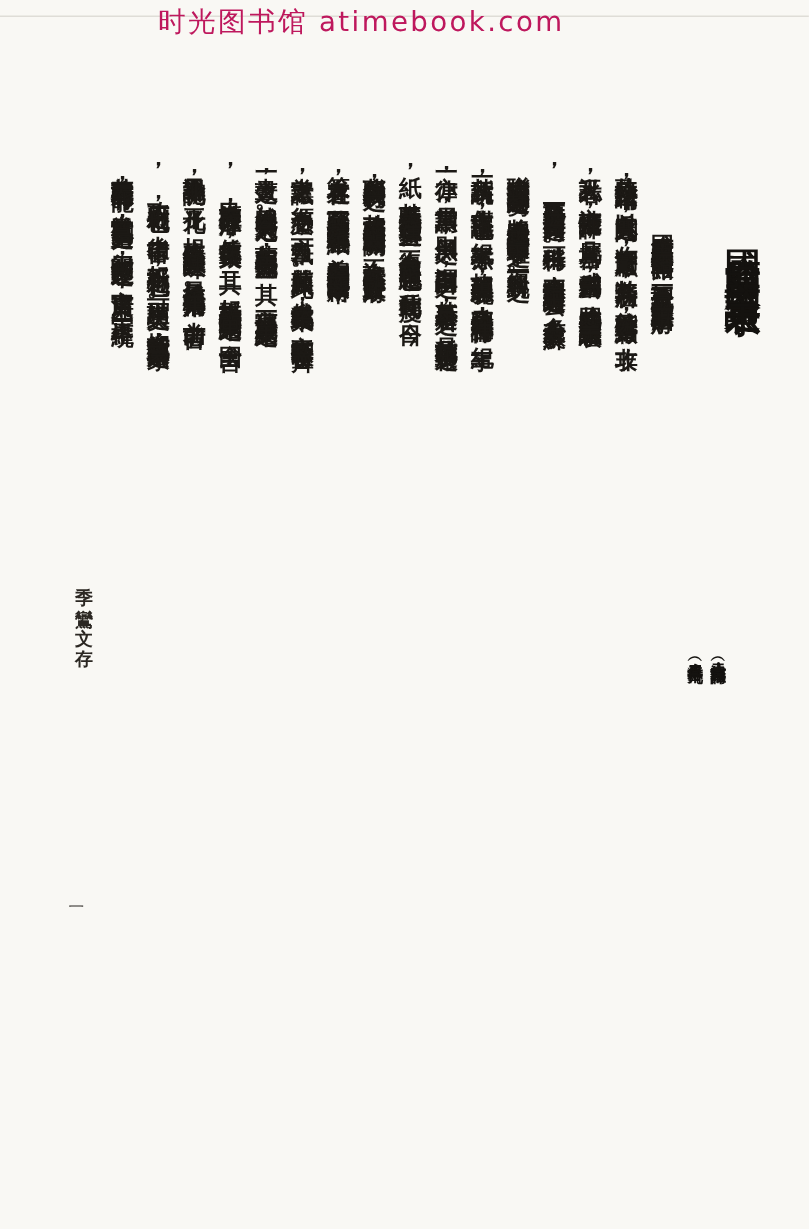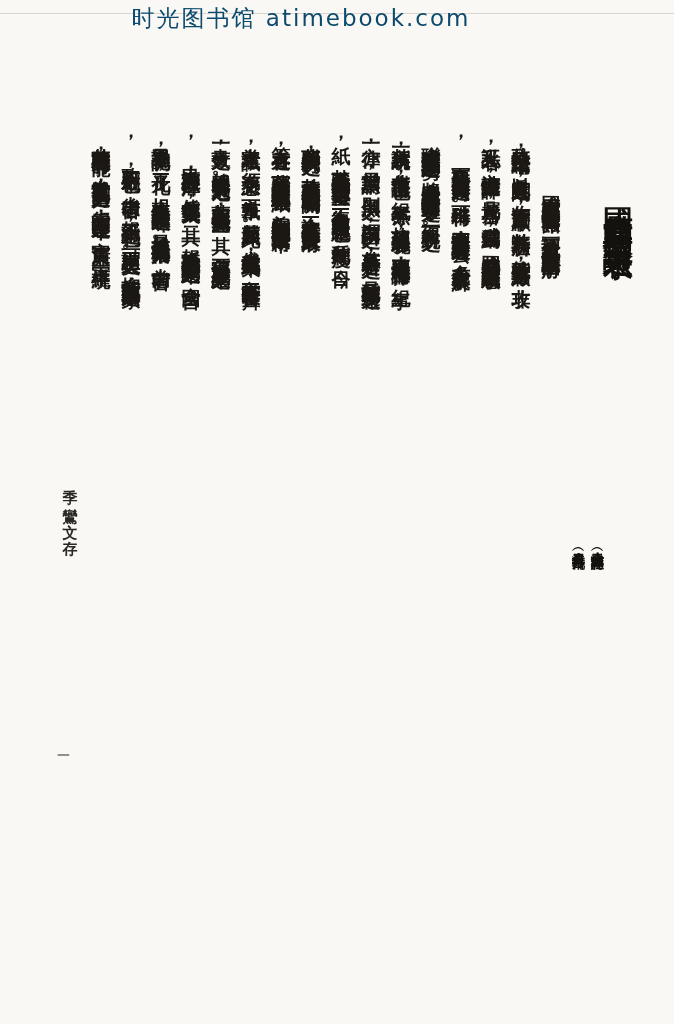--- a/index.html
+++ b/index.html
@@ -6,21 +6,21 @@
   body{
     width:674px;height:1024px;overflow:hidden;
     background:#f7f5f1;
     font-family:"DejaVu Serif","Liberation Serif",serif;
   }
   .page{position:relative;width:674px;height:1024px;background:#f9f8f4;color:#211e1a;}
   .top-rule{position:absolute;top:13px;left:0;width:674px;height:1px;background:#d9d6d0;}
   .watermark{
     position:absolute;top:3px;left:0;width:674px;box-sizing:border-box;
     text-align:center;padding-right:72px;
-    font-size:23px;letter-spacing:2px;color:#0c4a6e;
+    font-size:23px;letter-spacing:2px;color:#be185d;
     font-family:"DejaVu Sans","Liberation Sans",sans-serif;
   }
   .article-title{
     position:absolute;left:597px;top:184px;height:400px;
     writing-mode:vertical-rl;text-orientation:upright;
     font-size:30px;font-weight:bold;letter-spacing:4.5px;color:#14120f;
   }
   .sub-notes{
     position:absolute;left:569px;top:542px;height:180px;
     writing-mode:vertical-rl;text-orientation:upright;

